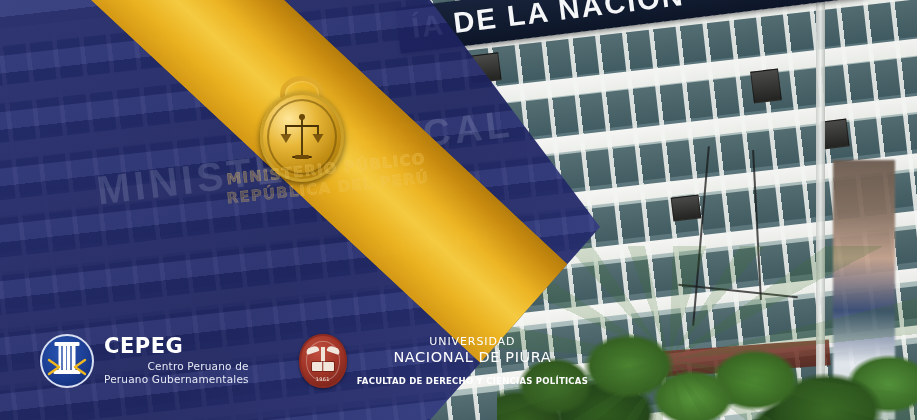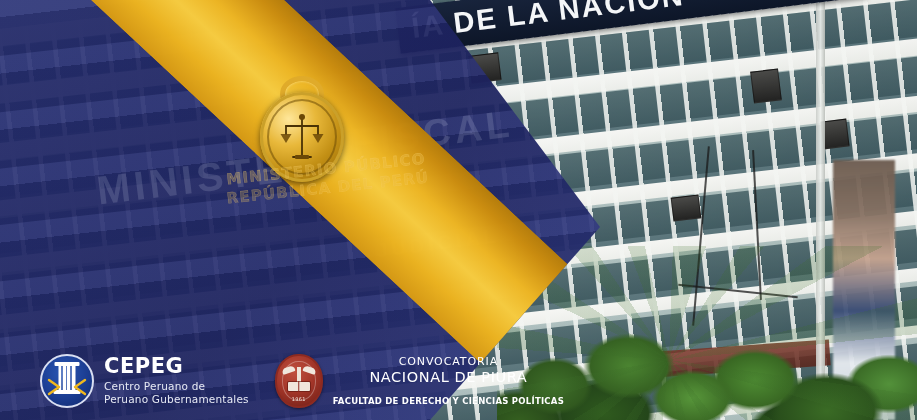--- a/index.html
+++ b/index.html
@@ -241,22 +241,22 @@
     font-weight:bold;
     font-style:italic;
     color:#ffffff;
     letter-spacing:.5px;
     text-shadow:0 2px 4px rgba(0,0,0,.45);
     font-family:"DejaVu Sans", sans-serif;
   }
 
   
   .footer{
-    position:absolute; left:40px; bottom:12px;
-    display:flex; align-items:center; gap:26px;
+    position:absolute; left:40px; bottom:32px;
+    display:flex; align-items:center; gap:50px;
   }
   .logo-cepeg{display:flex;align-items:center;gap:10px;}
   .cepeg-mark{
     position:relative;width:50px;height:50px;border-radius:50%;
     background:radial-gradient(circle at 42% 34%,#2b57b4 0%,#1b3d92 55%,#10286b 100%);
     border:2px solid #d9dff2;
     flex:0 0 auto;
   }
   .cepeg-mark .col{
     position:absolute;left:50%;top:9px;transform:translateX(-50%);
@@ -281,21 +281,21 @@
   }
   .cepeg-text .name{
     color:#ffffff;font-size:21px;font-weight:bold;line-height:1;
     letter-spacing:.5px;
     font-family:"DejaVu Sans", sans-serif;
   }
   .cepeg-text .sub1,.cepeg-text .sub2{
     color:#e7eaf5;font-size:10.5px;line-height:1.22;letter-spacing:.2px;
     font-family:"DejaVu Sans", sans-serif;
   }
-  .cepeg-text .sub1{margin-top:3px;}
+  .cepeg-text .sub1{margin-top:3px;text-align:right;}
 
   .logo-unp{display:flex;align-items:center;gap:10px;}
   .unp-crest{
     position:relative;width:44px;height:50px;flex:0 0 auto;
     border-radius:48%;
     background:radial-gradient(circle at 40% 32%,#c0503f 0%,#a23528 48%,#6f1e16 100%);
     border:2px solid #8d2a20;
     box-shadow:0 1px 3px rgba(0,0,0,.5);
   }
   .unp-crest .inner{
@@ -430,21 +430,21 @@
     <div class="logo-unp">
       <div class="unp-crest">
         <div class="inner"></div>
         <div class="wing l"></div>
         <div class="wing r"></div>
         <div class="torch"></div>
         <div class="book"></div>
         <div class="yr">1961</div>
       </div>
       <div class="unp-text">
-        <div class="l1">CONVOCATORIA</div>
+        <div class="l1">UNIVERSIDAD</div>
         <div class="l2">NACIONAL DE PIURA</div>
         <div class="l3">FACULTAD DE DERECHO Y CIENCIAS POLÍTICAS</div>
       </div>
     </div>
 
   </div>
 
 </div>
 
 </body></html>

